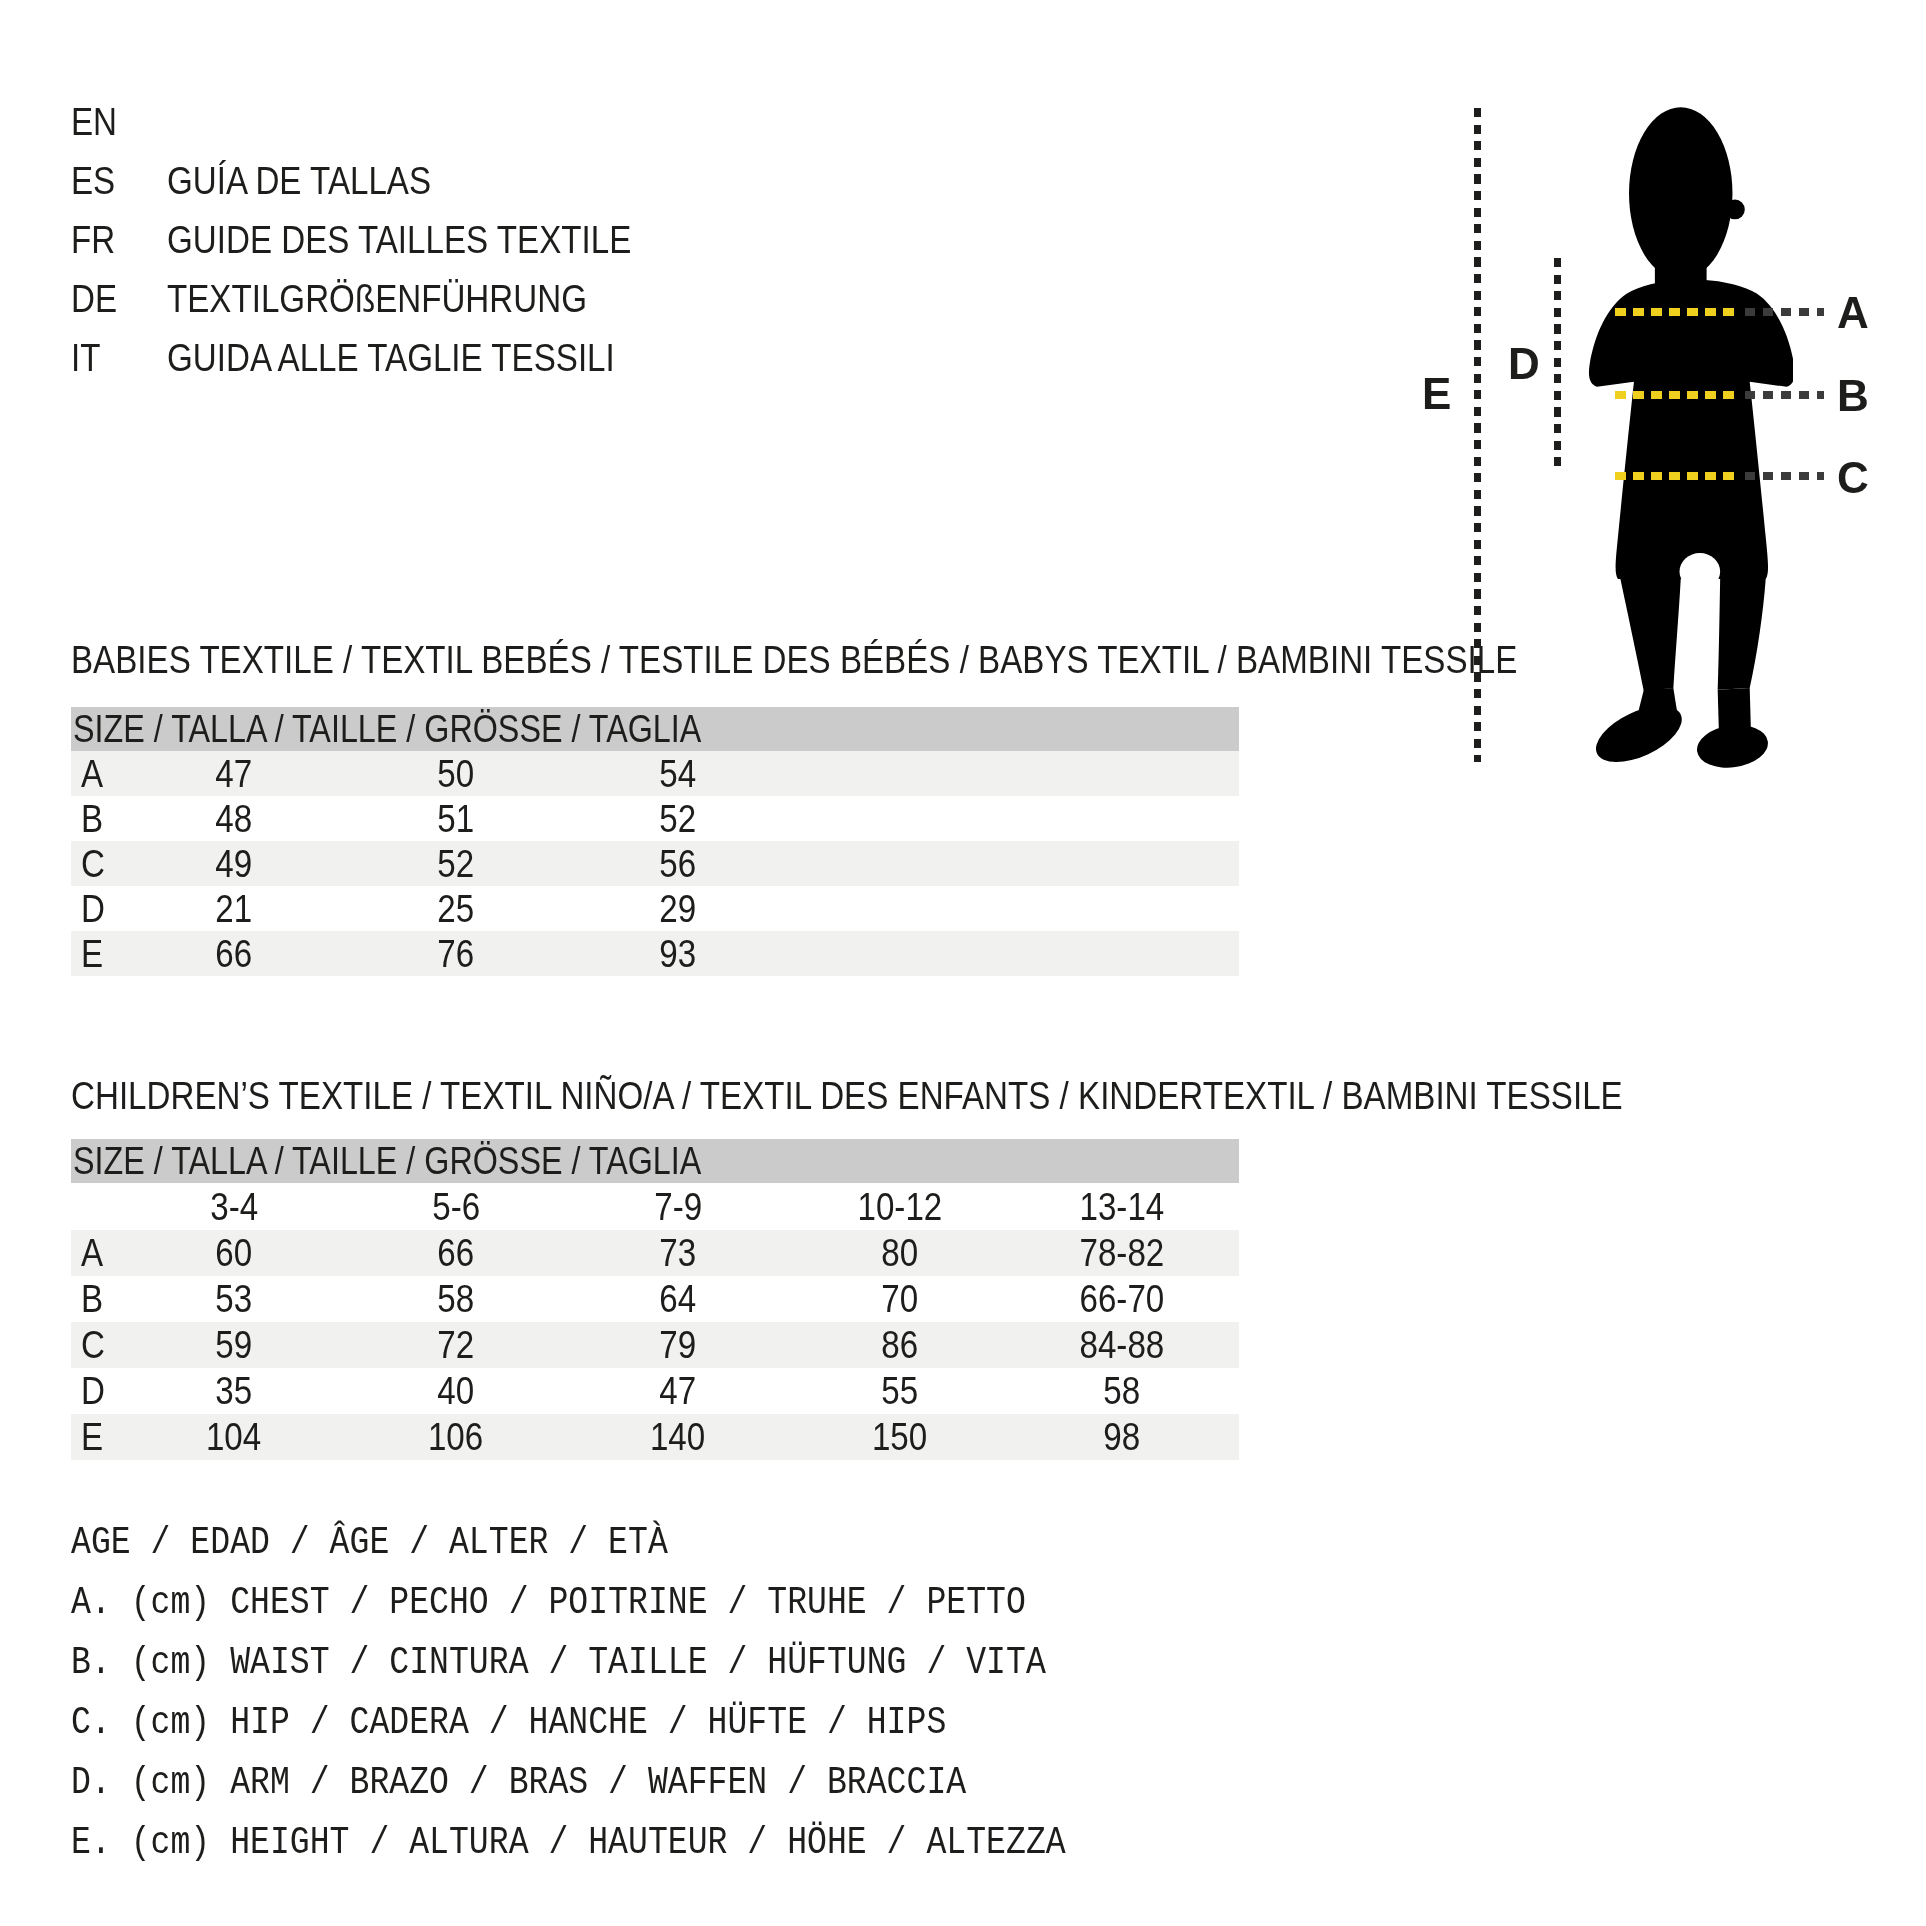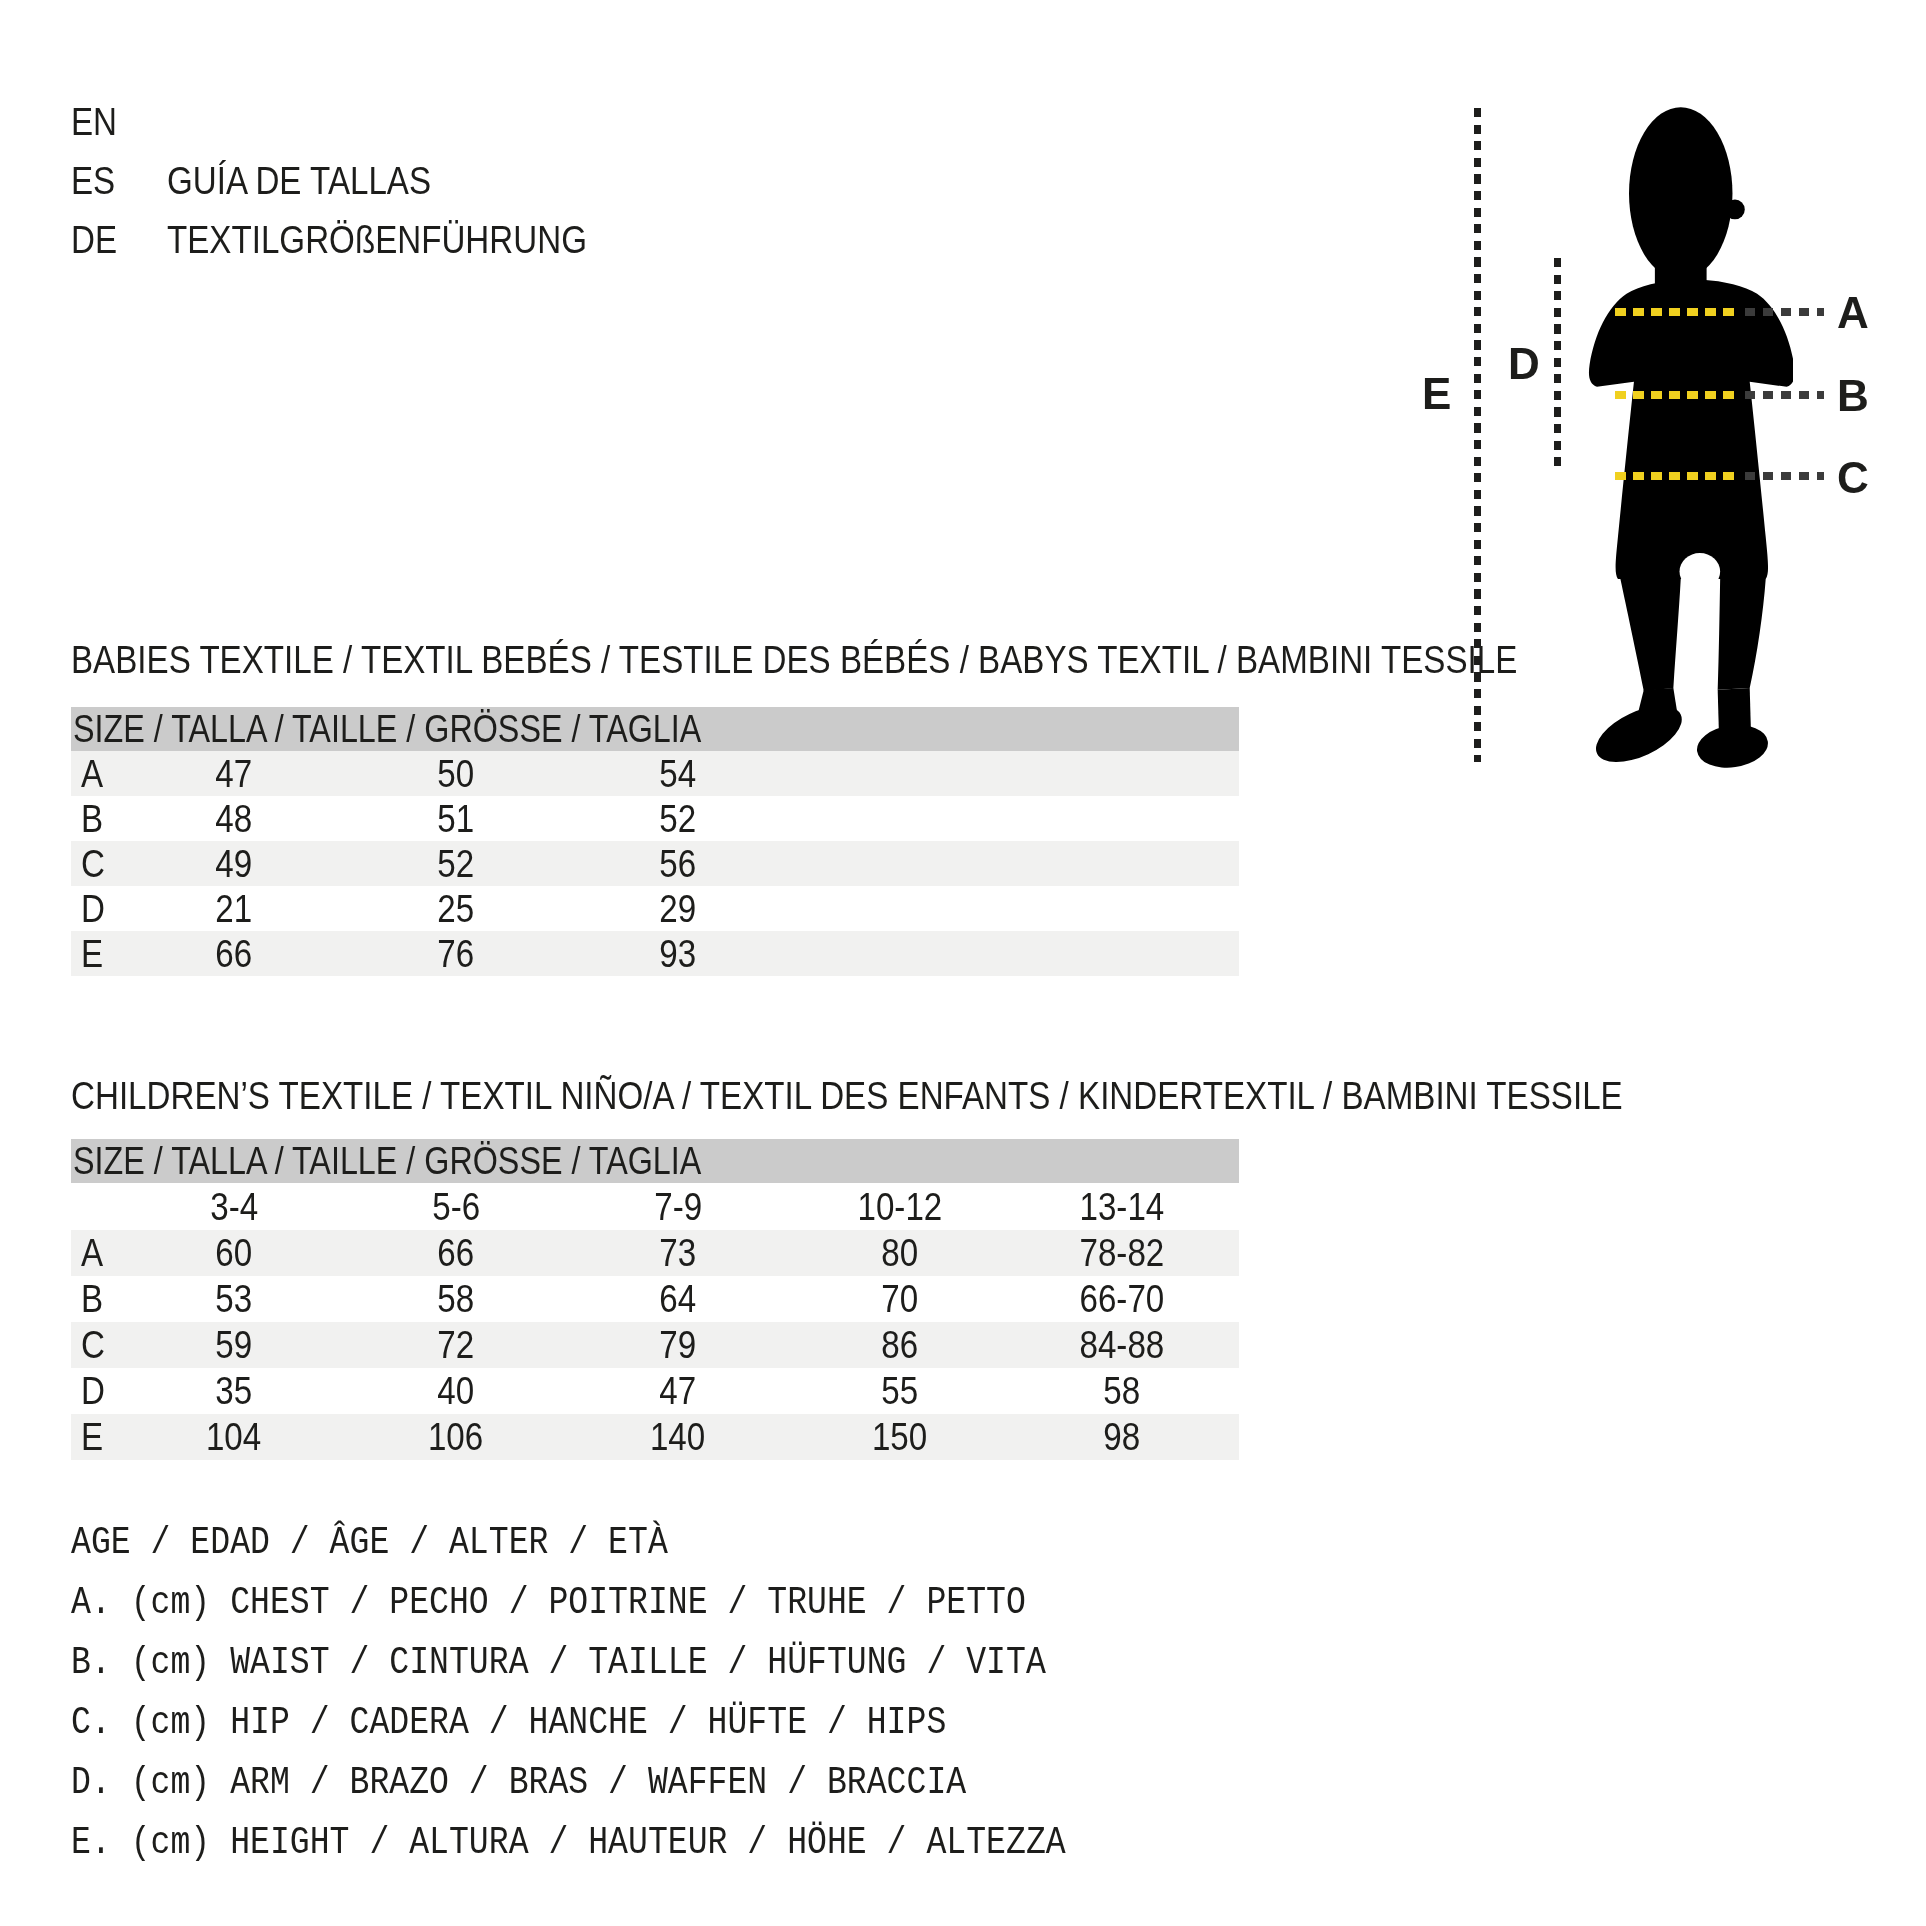--- a/index.html
+++ b/index.html
@@ -72,22 +72,30 @@
 
   <div class="languages" id="languages">
       <div class="lang-row">
         <div class="lang-code"><span class="cond">EN</span></div>
       </div>
       <div class="lang-row">
         <div class="lang-code"><span class="cond">ES</span></div>
         <div class="lang-title"><span class="cond">GUÍA DE TALLAS</span></div>
       </div>
       <div class="lang-row">
+        <div class="lang-code"><span class="cond">FR</span></div>
+        <div class="lang-title"><span class="cond">GUIDE DES TAILLES TEXTILE</span></div>
+      </div>
+      <div class="lang-row">
         <div class="lang-code"><span class="cond">DE</span></div>
         <div class="lang-title"><span class="cond">TEXTILGRÖßENFÜHRUNG</span></div>
+      </div>
+      <div class="lang-row">
+        <div class="lang-code"><span class="cond">IT</span></div>
+        <div class="lang-title"><span class="cond">GUIDA ALLE TAGLIE TESSILI</span></div>
       </div>
     </div>
 
   <div class="figure">
     <div class="vdots e-line"></div>
     <div class="vdots d-line"></div>
 
     <svg class="silhouette" viewBox="0 0 420 1080" xmlns="http://www.w3.org/2000/svg">
       <g fill="#000000">
         <ellipse cx="238" cy="142" rx="84" ry="140"></ellipse>

